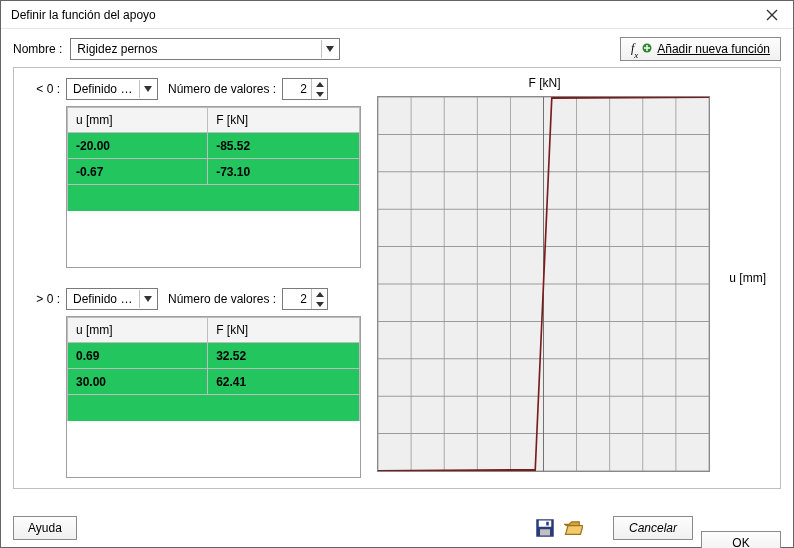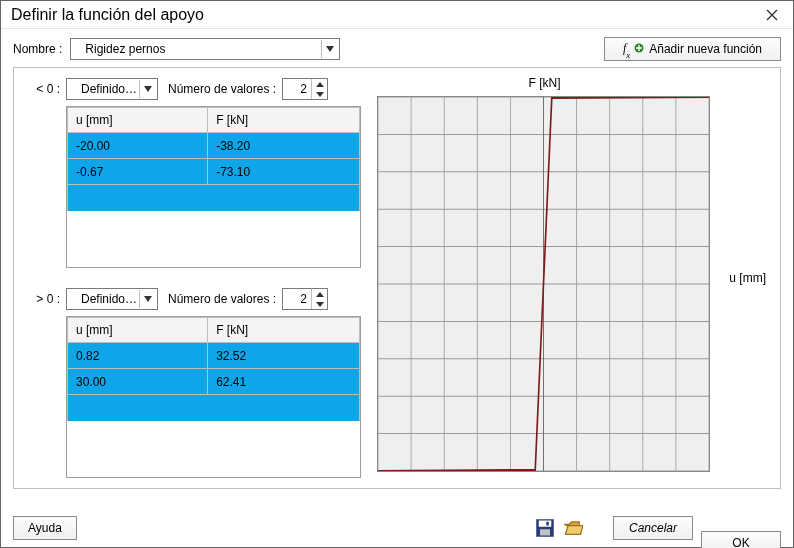--- a/index.html
+++ b/index.html
@@ -16,57 +16,57 @@
     background: #fff;
     display: flex; flex-direction: column;
     position: relative;
   }
   .titlebar {
     height: 28px;
     display: flex; align-items: center;
     padding: 0 0 0 10px;
     border-bottom: 1px solid #e5e5e5;
   }
-  .titlebar .title { flex: 1; font-size: 16px; }
+  .titlebar .title { flex: 1; font-size: 12px; }
   .titlebar .close {
     width: 42px; height: 28px;
     display: flex; align-items: center; justify-content: center;
     cursor: default;
   }
   .titlebar .close svg { width: 12px; height: 12px; }
   .body { flex: 1; padding: 8px 12px 0 12px; display: flex; flex-direction: column; justify-content: space-between; }
   .row-name {
     display: flex; align-items: center; gap: 8px;
     margin-bottom: 6px;
   }
   .lbl { white-space: nowrap; }
   .combo {
     display: inline-flex; align-items: center;
     border: 1px solid #7a7a7a; background: #fff;
-    height: 22px; padding: 0 2px 0 14px;
+    height: 22px; padding: 0 2px 0 6px;
     position: relative;
   }
   .combo .combo-txt { flex: 1; overflow: hidden; text-overflow: ellipsis; white-space: nowrap; }
   .combo .combo-arrow {
     width: 16px; height: 18px;
     display: flex; align-items: center; justify-content: center;
     border-left: 1px solid #c0c0c0;
   }
   .combo .combo-arrow svg { width: 8px; height: 6px; }
   .btn {
     border: 1px solid #8a8a8a;
     background: linear-gradient(#fdfdfd,#f0f0f0);
     height: 24px;
     padding: 0 14px;
     display: inline-flex; align-items: center; justify-content: center;
     min-width: 70px;
     cursor: default;
   }
   .btn.small { min-width: 54px; }
-  .btn.fx { gap: 6px; padding: 0 18px; }
+  .btn.fx { gap: 6px; padding: 0 10px; }
   .spinner {
     display: inline-flex; align-items: stretch;
     border: 1px solid #7a7a7a; height: 22px; background:#fff;
   }
   .spinner .spin-val { width: 28px; padding: 0 4px; display:flex; align-items:center; justify-content:flex-end; }
   .spinner .spin-btns { width: 16px; display:flex; flex-direction:column; border-left:1px solid #c0c0c0; }
   .spinner .spin-btns div { flex:1; display:flex; align-items:center; justify-content:center; }
   .spinner .spin-btns div svg { width:8px; height:5px; }
   .spinner .spin-btns .dn svg { transform: rotate(180deg); }
 
@@ -80,22 +80,22 @@
   .left-col { width: 335px; display:flex; flex-direction:column; gap: 20px; }
   .pair-row { display:flex; align-items:center; gap:6px; }
   .pair-row .pair-lbl { width: 34px; text-align:right; }
   .section { display:flex; flex-direction:column; gap: 6px; }
   .tbl-wrap { margin-left: 40px; border:1px solid #9e9e9e; border-right:none; }
   table.grid { border-collapse: collapse; width: 100%; }
   table.grid th, table.grid td {
     border: 1px solid #bdbdbd;
     padding: 5px 8px;
     text-align: left;
-    font-weight: normal;
-    background: #0ea5e9;
+    font-weight: bold;
+    background: #22c55e;
   }
   table.grid th { background: #f4f4f4; font-weight:normal; }
   .tbl-scroll { height: 160px; overflow:hidden; border-right:1px solid #9e9e9e; }
   .tbl-body-rows td { height: 26px; }
   .tbl-filler { height: 80px; }
 
   .chart-col { flex:1; display:flex; align-items:stretch; }
   .chart-frame { flex:1; position:relative; padding: 4px 52px 18px 4px; }
   .chart-title { position:absolute; top: -2px; left: 0; right: 52px; text-align:center; font-size:12px; }
   .chart-ylabel { position:absolute; right: 2px; top: 50%; transform: translateY(-50%); font-size:12px; }
@@ -108,21 +108,21 @@
   .dataline { stroke:#7a1c1c; stroke-width:2; fill:none; }
   .axis-v { stroke:#666; stroke-width:1; }
 
   .footer {
     display:flex; align-items:center; gap:8px;
     padding: 4px 12px 12px 12px;
     justify-content: flex-end;
   }
   .footer .spacer { flex:1; }
   .icon-btn { width:20px; height:20px; display:flex; align-items:center; justify-content:center; }
-  .underline { }
+  .underline { text-decoration: underline; }
   .fx-label { font-style: italic; font-family: "Times New Roman", serif; position:relative; }
   .fx-label sub { font-size:9px; position:relative; top:3px; }
   .plus-badge { width:10px; height:10px; }
 </style>
 </head>
 <body>
 
 <div class="dialog">
 
   <div class="titlebar">
@@ -196,21 +196,21 @@
             <table class="grid">
               <thead>
                 <tr>
                   <th style="width:48%">u  [mm]</th>
                   <th>F  [kN]</th>
                 </tr>
               </thead>
               <tbody class="tbl-body-rows">
                 <tr>
                   <td>-20.00</td>
-                  <td>-38.20</td>
+                  <td>-85.52</td>
                 </tr>
                 <tr>
                   <td>-0.67</td>
                   <td>-73.10</td>
                 </tr>
                 <tr>
                       <td colspan="2" class="tbl-filler" style="border-top:none;border-bottom:none;"></td>
                     </tr>
               </tbody>
             </table>
@@ -250,21 +250,21 @@
             <div class="tbl-scroll">
             <table class="grid">
               <thead>
                 <tr>
                   <th style="width:48%">u  [mm]</th>
                   <th>F  [kN]</th>
                 </tr>
               </thead>
               <tbody class="tbl-body-rows">
                 <tr>
-                  <td>0.82</td>
+                  <td>0.69</td>
                   <td>32.52</td>
                 </tr>
                 <tr>
                   <td>30.00</td>
                   <td>62.41</td>
                 </tr>
                 <tr>
                       <td colspan="2" class="tbl-filler" style="border-top:none;border-bottom:none;"></td>
                     </tr>
               </tbody>

